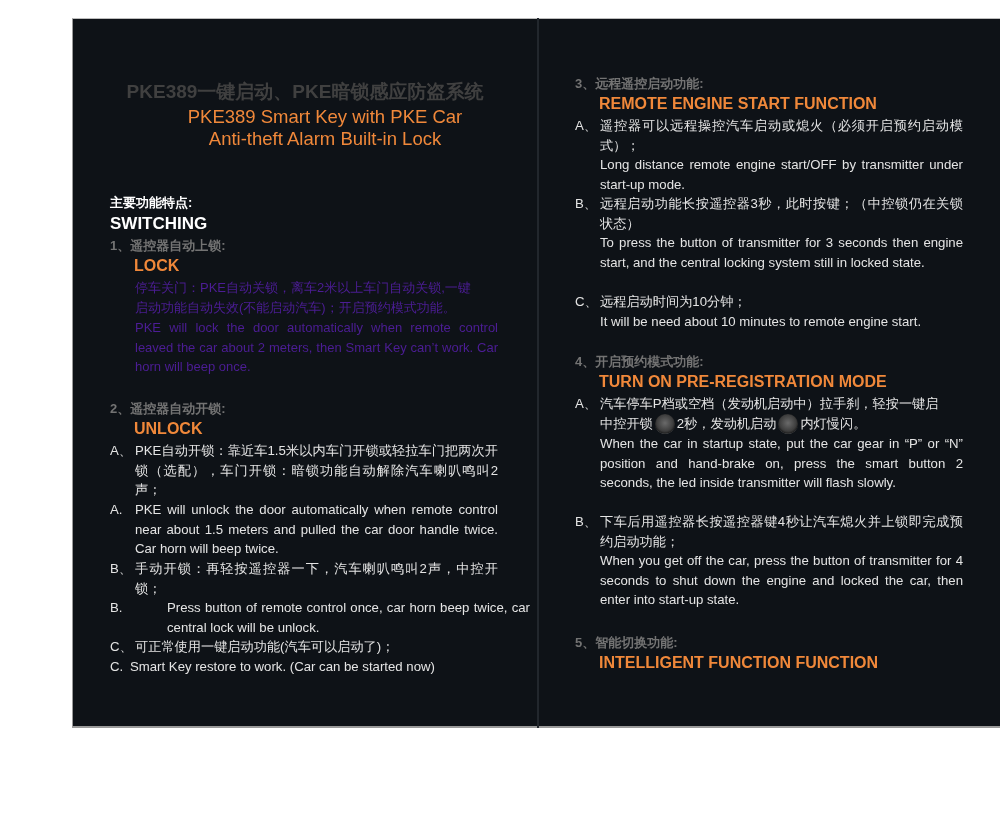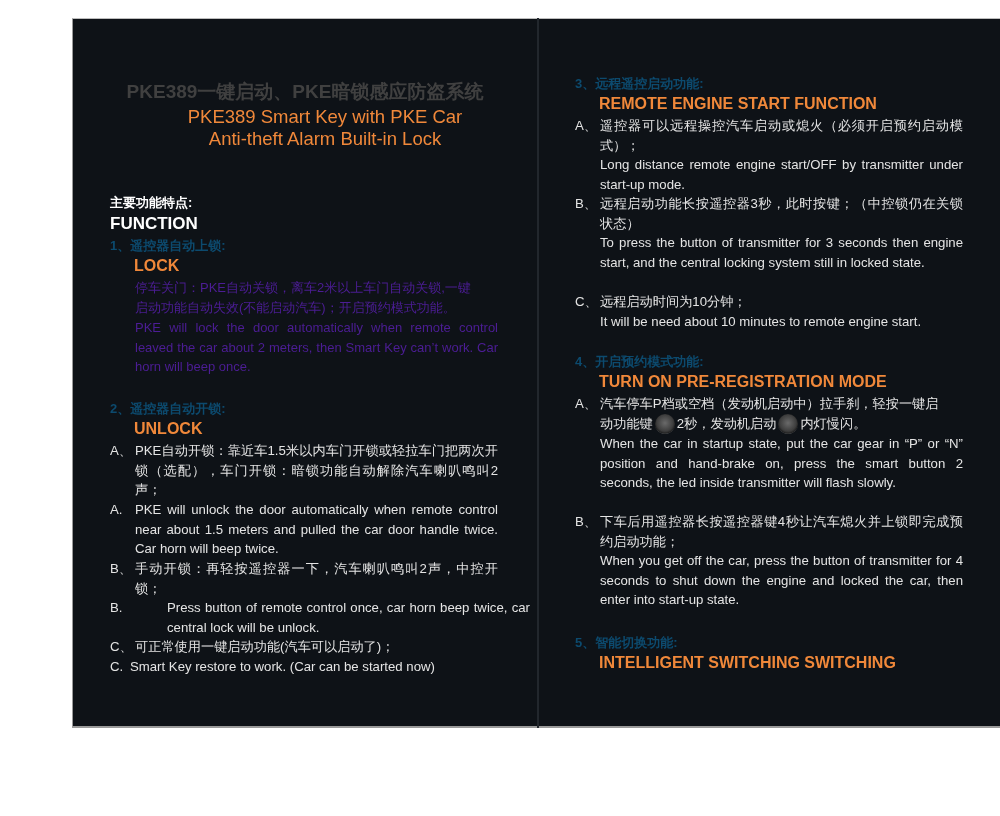--- a/index.html
+++ b/index.html
@@ -20,21 +20,21 @@
     background: #22272d;
   }
   .title-cn { position: absolute; left: 72px; width: 466px; top: 79px; text-align: center;
     font-size: 19px; font-weight: bold; color: #404040; letter-spacing: 0px; }
   .title-en { position: absolute; left: 72px; width: 466px; text-align: center;
     font-size: 18.5px; color: #f0883a; line-height: 22px; padding-left: 20px; }
   .title-en.l1 { top: 106px; }
   .title-en.l2 { top: 128px; }
 
   .abs { position: absolute; }
-  .cn-head { font-size: 13px; font-weight: bold; color: #0c4a6e; }
+  .cn-head { font-size: 13px; font-weight: bold; color: #737373; }
   .en-head { font-size: 16px; font-weight: bold; color: #f0883a; }
   .white-head-cn { font-size: 13px; font-weight: bold; color: #ffffff; }
   .white-head-en { font-size: 16px; font-weight: bold; color: #ffffff; }
 
   .para { font-size: 13px; line-height: 19.6px; color: #4c1d95; text-align: justify; }
   .para.just { text-align-last: left; }
   .item { position: absolute; font-size: 13.2px; line-height: 19.6px; color: #e4e4e4; }
   .item .mark { position: absolute; left: 0; top: 0; }
   .item .body { position: absolute; left: 25px; text-align: justify; }
 
@@ -49,21 +49,21 @@
 <body>
 
 <div class="sheet"></div>
 <div class="divider"></div>
 
 <div class="title-cn">PKE389一键启动、PKE暗锁感应防盗系统</div>
 <div class="title-en l1">PKE389 Smart Key with PKE Car</div>
 <div class="title-en l2">Anti-theft Alarm Built-in Lock</div>
 
 <div class="abs white-head-cn" style="left:110px; top:194px;">主要功能特点:</div>
-<div class="abs white-head-en" style="left:110px; top:214px; font-size:17px;">FUNCTION</div>
+<div class="abs white-head-en" style="left:110px; top:214px; font-size:17px;">SWITCHING</div>
 
 <div class="abs cn-head" style="left:110px; top:237px;">1、遥控器自动上锁:</div>
 <div class="abs en-head" style="left:134px; top:257px;">LOCK</div>
 <div class="abs para" style="left:135px; top:278px; width:363px;">停车关门：PKE自动关锁，离车2米以上车门自动关锁,一键</div>
 <div class="abs para" style="left:135px; top:298px; width:363px;">启动功能自动失效(不能启动汽车)；开启预约模式功能。</div>
 <div class="abs para just" style="left:135px; top:318px; width:363px;">PKE will lock the door automatically when remote control leaved the car about 2 meters, then Smart Key can’t work. Car horn will beep once.</div>
 
 <div class="abs cn-head" style="left:110px; top:400px;">2、遥控器自动开锁:</div>
 <div class="abs en-head" style="left:134px; top:420px;">UNLOCK</div>
 
@@ -111,24 +111,24 @@
   <div class="body" style="top:20px; width:370px;">It will be need about 10 minutes to remote engine start.</div>
 </div>
 
 <div class="abs cn-head" style="left:575px; top:353px;">4、开启预约模式功能:</div>
 <div class="abs en-head" style="left:599px; top:373px;">TURN ON PRE-REGISTRATION MODE</div>
 
 <div class="item" style="left:575px; top:394px; width:388px;">
   <span class="mark">A、</span>
   <div class="body" style="width:363px; text-align:left;">汽车停车P档或空档（发动机启动中）拉手刹，轻按一键启</div>
   <div class="body" style="top:20px; width:363px; text-align:left;">
-    <span>动功能键</span><span class="btn-icon"></span><span>2秒，发动机启动</span><span class="btn-icon"></span><span>内灯慢闪。</span>
+    <span>中控开锁</span><span class="btn-icon"></span><span>2秒，发动机启动</span><span class="btn-icon"></span><span>内灯慢闪。</span>
   </div>
   <div class="body just" style="top:40px; width:363px;">When the car in startup state, put the car gear in “P” or “N” position and hand-brake on, press the smart button 2 seconds, the led inside transmitter will flash slowly.</div>
 </div>
 <div class="item" style="left:575px; top:512px; width:388px;">
   <span class="mark">B、</span>
   <div class="body just" style="width:363px;">下车后用遥控器长按遥控器键4秒让汽车熄火并上锁即完成预约启动功能；</div>
   <div class="body just" style="top:39px; width:363px;">When you get off the car, press the button of transmitter for 4 seconds to shut down the engine and locked the car, then enter into start-up state.</div>
 </div>
 
 <div class="abs cn-head" style="left:575px; top:634px;">5、智能切换功能:</div>
-<div class="abs en-head" style="left:599px; top:654px;">INTELLIGENT SWITCHING SWITCHING</div>
+<div class="abs en-head" style="left:599px; top:654px;">INTELLIGENT FUNCTION FUNCTION</div>
 
 </body></html>

